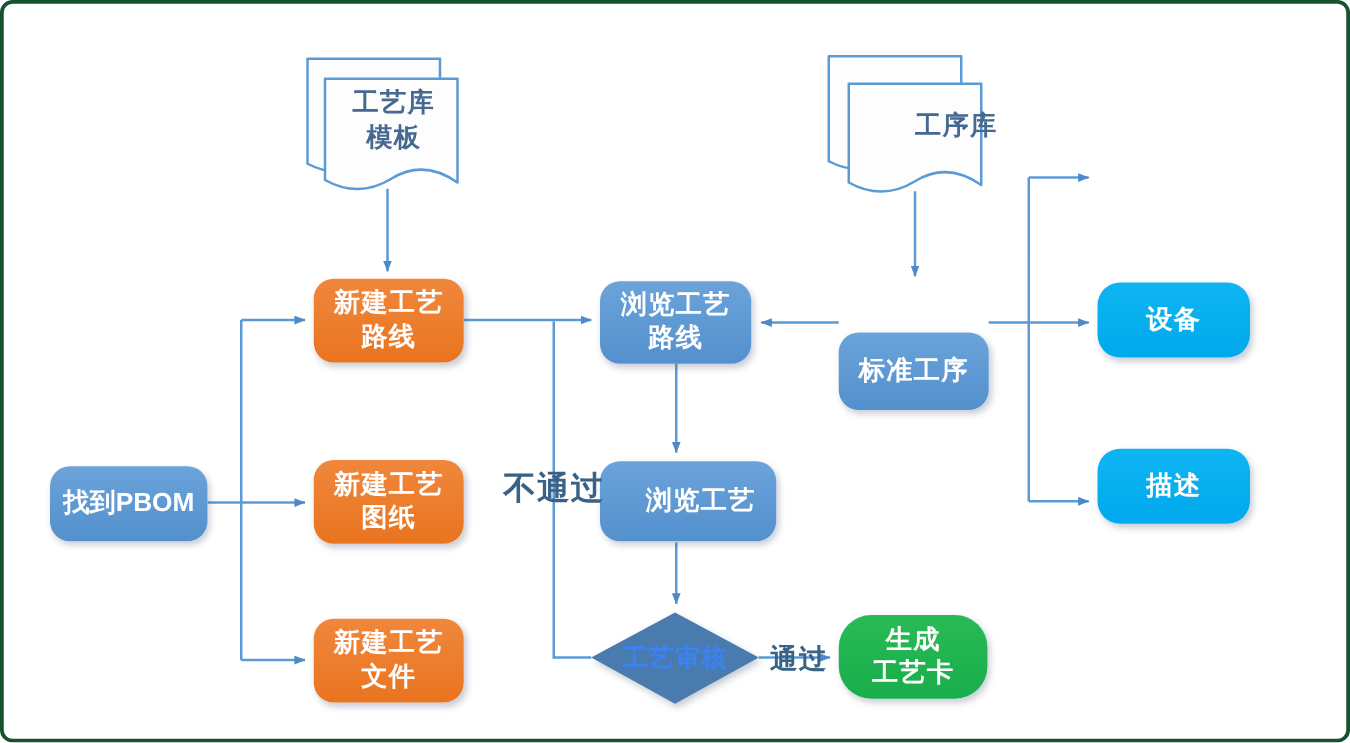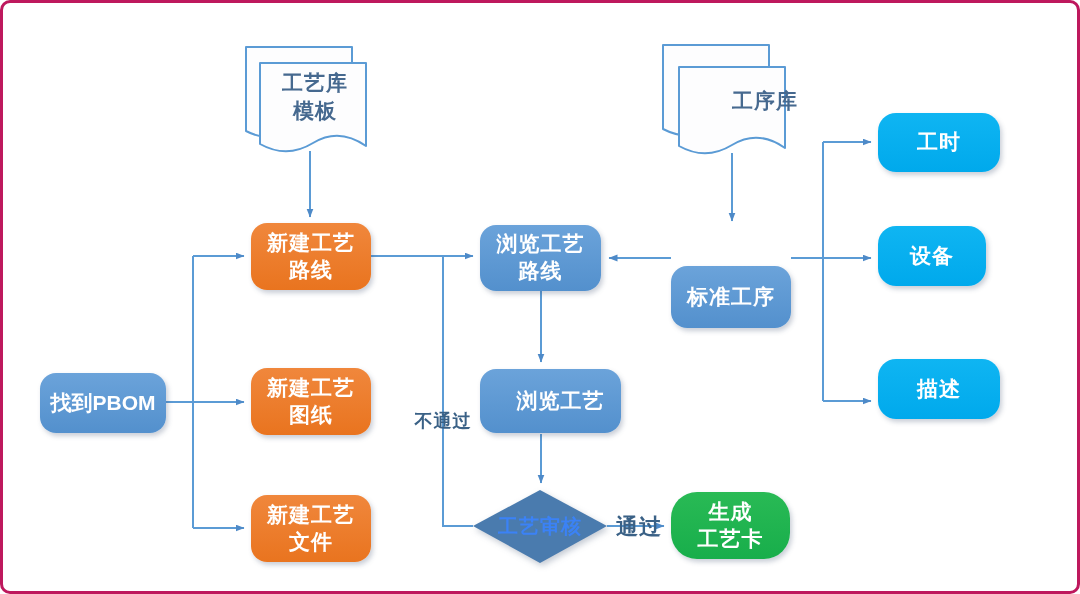--- a/index.html
+++ b/index.html
@@ -1,18 +1,18 @@
 <!DOCTYPE html>
 <html><head>
 <meta charset="utf-8">
 <style>
   html,body{margin:0;padding:0;background:#fff;}
   .canvas{
     position:relative;width:1080px;height:594px;box-sizing:border-box;
-    background:#ffffff;border:3px solid #be185d;border-radius:10px;overflow:hidden;
+    background:#ffffff;border:3px solid #14532d;border-radius:10px;overflow:hidden;
     font-family:"Liberation Sans","DejaVu Sans",sans-serif;
   }
   svg.wires{position:absolute;left:0;top:0;width:1080px;height:594px;}
   .edge{stroke:#5B9BD5;stroke-width:2;fill:none;}
   .doc{fill:#FDFDFE;stroke:#5B9BD5;stroke-width:2;stroke-linejoin:round;}
   .diamond{fill:#4A7BAE;filter:drop-shadow(2px 3px 3px rgba(60,80,110,.30));}
   .node{
     position:absolute;display:flex;align-items:center;justify-content:center;
     color:#fff;font-weight:700;text-align:center;white-space:pre-line;line-height:1.28;
     letter-spacing:1px;border-radius:16px;box-shadow:2px 3px 5px rgba(60,80,110,.28);
@@ -24,37 +24,37 @@
   .green{background:linear-gradient(180deg,#29BA55 0%,#18AE4B 100%);border-radius:26px;}
   .n-pbom{left:37px;top:370px;width:126px;height:60px;letter-spacing:0;}
   .n-new-route{left:248px;top:220px;width:120px;height:67px;}
   .n-new-drawing{left:248px;top:365px;width:120px;height:67px;}
   .n-new-file{left:248px;top:492px;width:120px;height:67px;}
   .n-edit-route{left:477px;top:222px;width:121px;height:66px;}
   .n-standard{left:668px;top:224px;width:120px;height:62px;margin-top:39px;}
   .n-browse{left:477px;top:366px;width:121px;height:64px;padding-left:20px;}
   .n-generate{left:668px;top:489px;width:119px;height:67px;}
   .n-hours{left:875px;top:110px;width:122px;height:59px;}
-  .n-equip{left:875px;top:223px;width:108px;height:60px;}
+  .n-equip{left:875px;top:223px;width:122px;height:60px;}
   .n-desc{left:875px;top:356px;width:122px;height:60px;}
   .diamond-label{
     position:absolute;left:470px;top:506px;width:134px;height:34px;
     display:flex;align-items:center;justify-content:center;
     color:#3b82f6;font-weight:700;font-size:20px;letter-spacing:1px;
   }
   .doc-label{
     position:absolute;color:#46698F;font-weight:700;text-align:center;
     white-space:pre-line;line-height:1.32;letter-spacing:1px;
   }
   .l-doc1{left:260px;top:66px;width:104px;font-size:21px;}
   .l-doc2{left:712px;top:84px;width:100px;font-size:21px;}
   .edge-label{
     position:absolute;color:#3A6186;font-weight:600;text-align:center;letter-spacing:1px;
   }
-  .l-fail{left:399px;top:370px;width:82px;font-size:18px;margin-top:36px;}
+  .l-fail{left:399px;top:370px;width:82px;font-size:26px;}
   .l-pass{left:607px;top:509px;width:58px;font-size:22px;}
 </style>
 </head>
 <body>
 
 <div class="canvas">
 
   <svg class="wires" viewBox="0 0 1080 594">
     <defs>
       <marker id="arw" markerWidth="10" markerHeight="8" refX="8.5" refY="3.5" orient="auto" markerUnits="userSpaceOnUse">
@@ -98,21 +98,20 @@
   <div class="node orange n-new-drawing">新建工艺
 图纸</div>
   <div class="node orange n-new-file">新建工艺
 文件</div>
   <div class="node blue n-edit-route">浏览工艺
 路线</div>
   <div class="node blue n-standard">标准工序</div>
   <div class="node blue n-browse">浏览工艺</div>
   <div class="node green n-generate">生成
 工艺卡</div>
-  <div class="node cyan n-hours">工时</div>
   <div class="node cyan n-equip">设备</div>
   <div class="node cyan n-desc">描述</div>
 
   <div class="diamond-label">工艺审核</div>
 
   <div class="edge-label l-fail">不通过</div>
   <div class="edge-label l-pass">通过</div>
 
 </div>
 

